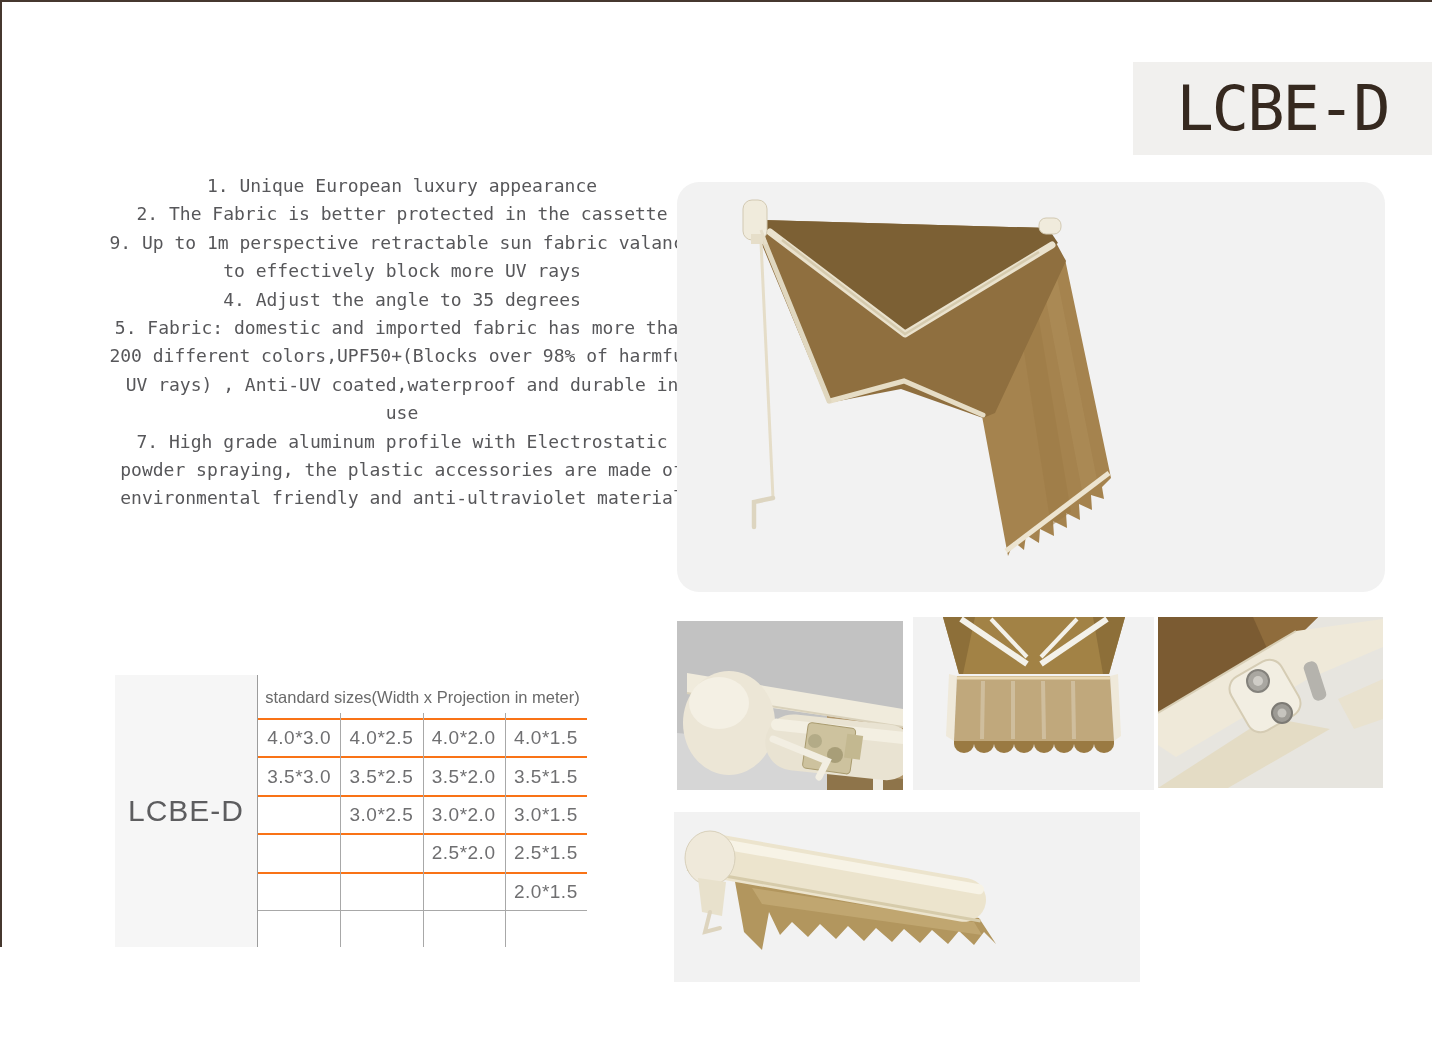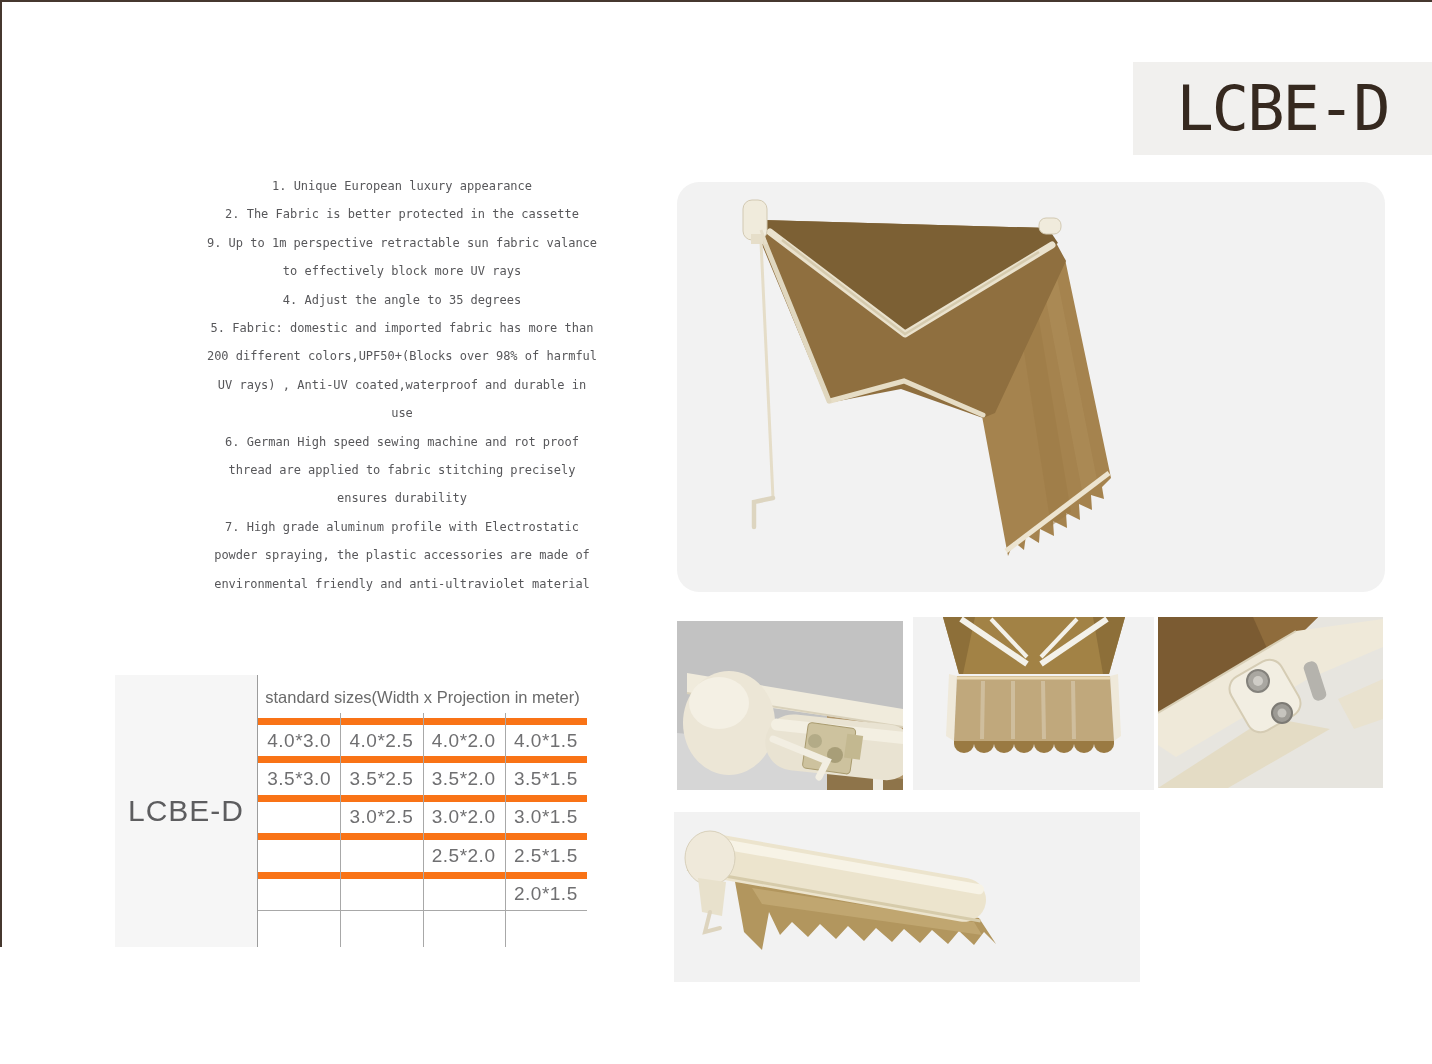--- a/index.html
+++ b/index.html
@@ -13,31 +13,31 @@
 
   
   .title-box{left:1133px;top:62px;width:299px;height:93px;background:#f1f0ee;
              display:flex;align-items:center;justify-content:center;}
   .title-text{font-family:"DejaVu Sans Mono","Liberation Mono",monospace;
               font-size:62px;letter-spacing:-2px;color:#36291f;white-space:nowrap;}
 
   
   .features{left:92px;top:172px;width:620px;}
   .feature-item{font-family:"DejaVu Sans Mono","Liberation Mono",monospace;
-                font-size:12px;line-height:28.4px;color:#57575a;white-space:pre-line;}
+                font-size:18px;line-height:28.4px;color:#57575a;white-space:pre-line;}
 
   
   .size-table{left:115px;top:675px;width:472px;height:272px;}
   .model-cell{left:0;top:0;width:142px;height:272px;background:#f6f6f6;
               border-right:1px solid #9c9c9c;display:flex;align-items:center;justify-content:center;
               font-size:30px;color:#5d5d5f;letter-spacing:1px;}
   .grid{left:143px;top:0;width:329px;height:272px;}
   .grid-header{height:43px;display:flex;align-items:center;justify-content:center;
                font-size:16.5px;line-height:20px;color:#6a6a6a;}
-  .grid-row{display:flex;height:38.4px;border-top:7px solid #f97316;box-sizing:border-box;}
+  .grid-row{display:flex;height:38.4px;border-top:2px solid #f97316;box-sizing:border-box;}
   .grid-cell{flex:1;display:flex;align-items:center;justify-content:center;
              font-size:19px;color:#6f6f71;letter-spacing:0.5px;}
   .grid-dangling{height:37px;border-top:1px solid #a8a8a8;box-sizing:border-box;}
   .vline{position:absolute;top:38px;bottom:0;width:1px;background:#a8a8a8;}
 
   
   .photo{overflow:hidden;}
   .main-photo{left:677px;top:182px;width:708px;height:410px;background:#f2f2f2;border-radius:22px;}
   .small-photo-1{left:677px;top:621px;width:226px;height:169px;background:#c6c6c6;}
   .small-photo-2{left:913px;top:617px;width:241px;height:173px;background:#f2f2f2;}
@@ -60,23 +60,20 @@
   <div class="abs features">
     <div class="feature-item">1. Unique European luxury appearance</div>
     <div class="feature-item">2. The Fabric is better protected in the cassette</div>
     <div class="feature-item">9. Up to 1m perspective retractable sun fabric valance
 to effectively block more UV rays</div>
     <div class="feature-item">4. Adjust the angle to 35 degrees</div>
     <div class="feature-item">5. Fabric: domestic and imported fabric has more than
 200 different colors,UPF50+(Blocks over 98% of harmful
 UV rays) , Anti-UV coated,waterproof and durable in
 use</div>
-    <div class="feature-item">6. German High speed sewing machine and rot proof
-thread are applied to fabric stitching precisely
-ensures durability</div>
     <div class="feature-item">7. High grade aluminum profile with Electrostatic
 powder spraying, the plastic accessories are made of
 environmental friendly and anti-ultraviolet material</div>
   </div>
 
   <div class="abs size-table">
     <div class="abs model-cell">LCBE-D</div>
     <div class="abs grid">
       <div class="grid-header">
         <div>standard sizes</div>

